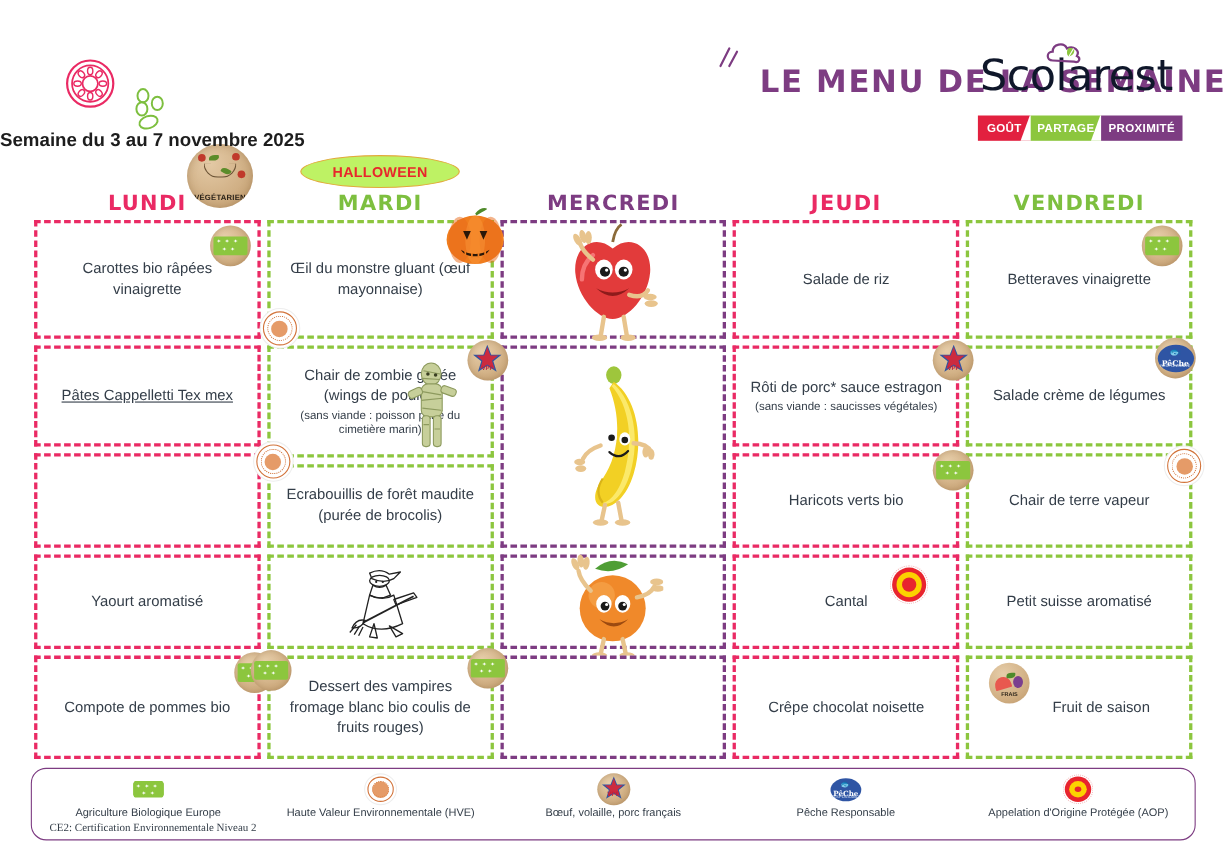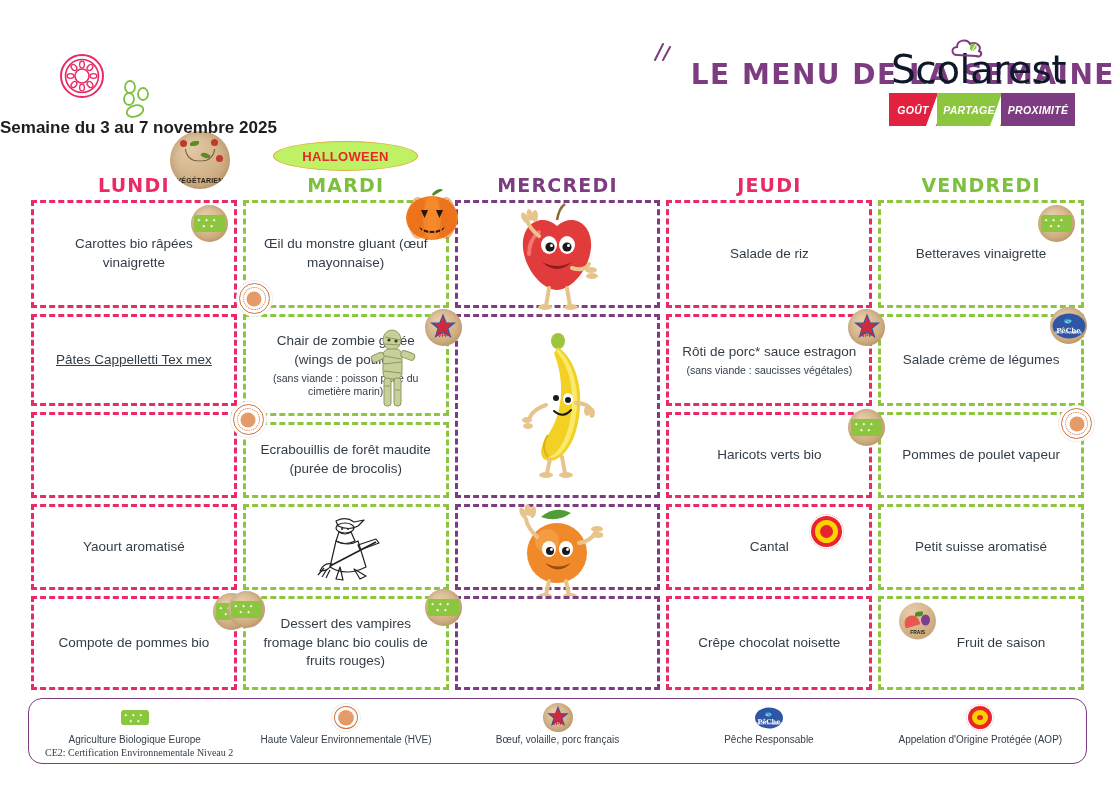--- a/index.html
+++ b/index.html
@@ -58,21 +58,21 @@
     background: #bef264; border: 1px solid #e2a93b;
     display: flex; align-items: center; justify-content: center;
     font-size: 13px; font-weight: 700; color: #e8262b; letter-spacing: .3px;
   }
 
   
   .logo { position: absolute; right: 40px; top: 50px; width: 186px; }
   .logo-word { font-size: 39px; font-weight: 400; color: #0f172a; letter-spacing: -0.5px;
                font-family: "DejaVu Sans", sans-serif; line-height: 1; padding-left: 2px; }
   .logo-cloud { position: absolute; left: 61px; top: -14px; width: 36px; height: 24px; }
-  .logo-bands { display: flex; margin-top: 4px; height: 33px; font-style: italic; }
+  .logo-bands { display: flex; margin-top: 16px; height: 23px; }
   .band { flex: 1; display: flex; align-items: center; justify-content: center;
           color: #fff; font-size: 10.5px; font-weight: 700; letter-spacing: .3px; position: relative; }
   .band-goute { background: #e2203f; flex: 0 0 48px; }
   .band-partage { background: #8cc63e; flex: 0 0 64px; }
   .band-proximite { background: #7d3c82; flex: 1; }
   .band-slash { position:absolute; top:0; bottom:0; width:10px; background:#fff; transform: skewX(-20deg); }
 
   
   .day-row { position: absolute; top: 172px; left: 28px; right: 28px; height: 24px; display: flex; align-items: flex-end; }
   .day-head { flex: 1; text-align: center; font-size: 19px; font-weight: 700; letter-spacing: 1.2px;
@@ -558,21 +558,21 @@
         <div class="peche-sub">RESPONSABLE</div>
       </div>
       <div class="dish">Salade crème de légumes</div>
     </div>
     <div class="cell b-green h-side">
       <div class="lb hve" style="right:-14px; top:-10px;">
         <div class="hve-ring"></div>
           <div class="hve-ring2"></div>
           <div class="hve-core"></div>
       </div>
-      <div class="dish">Pommes de poulet vapeur</div>
+      <div class="dish">Chair de terre vapeur</div>
     </div>
     <div class="cell b-green h-dairy">
       <div class="dish">Petit suisse aromatisé</div>
     </div>
     <div class="cell b-green h-dessert">
       <div class="lb frais bp-inl" style="left:18px; top:22px;">
         <div class="frais-mel"></div>
           <div class="frais-grape"></div>
           <div class="frais-leaf"></div>
         <div class="frais-txt">FRAIS</div>

